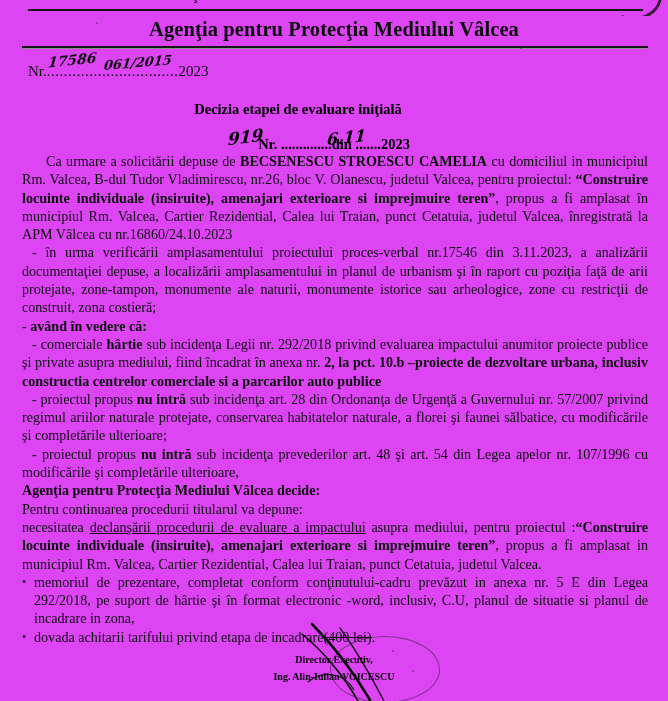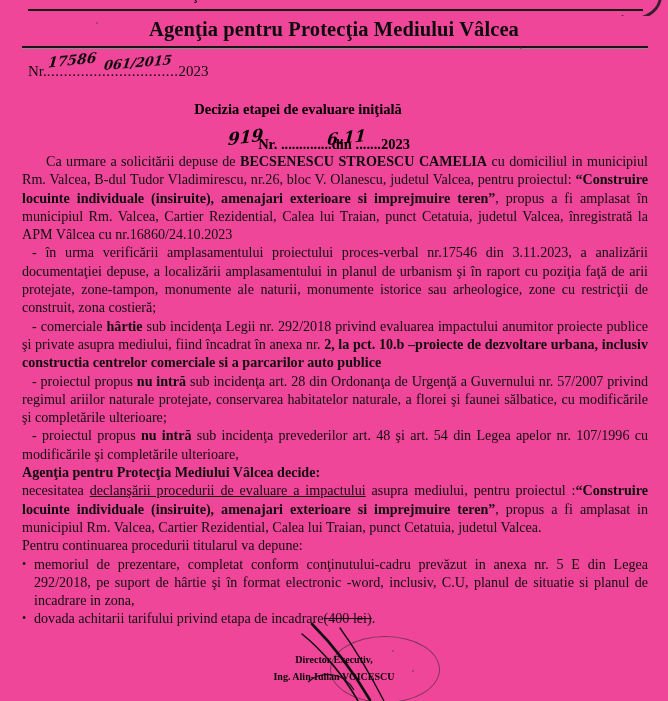--- a/index.html
+++ b/index.html
@@ -14,21 +14,21 @@
     font-family: "Liberation Serif", "DejaVu Serif", serif;
     color: #000000;
     position: relative;
   }
 
   
   .page {
     position: relative;
     width: 668px;
     height: 701px;
-    background: #ec4899;
+    background: #d946ef;
     filter: contrast(1.04);
   }
 
   
   .cutoff-band {
     position: absolute;
     top: 0;
     left: 0;
     width: 668px;
     height: 16px;
@@ -259,32 +259,33 @@
     <span class="hand-no">919</span>
     <span class="hand-date">6.11</span>
   </div>
 
   <div class="body">
 
     <p class="p-indent"><span>Ca urmare a solicitării depuse de </span><b>BECSENESCU STROESCU CAMELIA</b><span> cu domiciliul in municipiul Rm. Valcea, B-dul Tudor Vladimirescu, nr.26, bloc V. Olanescu, judetul Valcea, pentru proiectul: </span><b>“Construire locuinte individuale (insiruite), amenajari exterioare si imprejmuire teren”</b><span>, propus a fi amplasat în municipiul Rm. Valcea, Cartier Rezidential, Calea lui Traian, punct Cetatuia, judetul Valcea, înregistrată la APM Vâlcea cu nr.16860/24.10.2023</span></p>
 
     <p class="p-indent-sm">- în urma verificării amplasamentului proiectului proces-verbal nr.17546 din 3.11.2023, a analizării documentaţiei depuse, a localizării amplasamentului in planul de urbanism şi în raport cu poziţia faţă de arii protejate, zone-tampon, monumente ale naturii, monumente istorice sau arheologice, zone cu restricţii de construit, zona costieră;</p>
 
+    <p><span>- </span><b>având în vedere că:</b></p>
 
     <p class="p-indent-sm"><span>- comerciale </span><b>hârtie</b><span> sub incidenţa Legii nr. 292/2018 privind evaluarea impactului anumitor proiecte publice şi private asupra mediului, fiind încadrat în anexa nr. </span><b>2, la pct. 10.b –proiecte de dezvoltare urbana, inclusiv constructia centrelor comerciale si a parcarilor auto publice</b></p>
 
     <p class="p-indent-sm"><span>-  proiectul propus </span><b>nu intră</b><span> sub incidenţa art. 28 din Ordonanţa de Urgenţă a Guvernului nr. 57/2007 privind regimul ariilor naturale protejate, conservarea habitatelor naturale, a florei şi faunei sălbatice, cu modificările şi completările ulterioare;</span></p>
 
     <p class="p-indent-sm"><span>- proiectul propus </span><b>nu intră</b><span> sub incidenţa prevederilor art. 48 şi art. 54 din Legea apelor nr. 107/1996 cu modificările şi completările ulterioare,</span></p>
 
     <p><b>Agenţia pentru Protecţia Mediului Vâlcea decide:</b></p>
 
+    <p>Pentru continuarea procedurii titularul va depune:</p>
+
     <p><span>necesitatea </span><span class="u">declanşării procedurii de evaluare a impactului</span><span> asupra mediului, pentru proiectul :</span><b>“Construire locuinte individuale (insiruite), amenajari exterioare si imprejmuire teren”</b><span>, propus a fi amplasat in municipiul Rm. Valcea, Cartier Rezidential, Calea lui Traian, punct Cetatuia, judetul Valcea.</span></p>
-
-    <p>Pentru continuarea procedurii titularul va depune:</p>
 
     <div class="bullet-row">
       <span class="bullet-mark">•</span>
       <span class="bullet-body">memoriul de prezentare, completat conform conţinutului-cadru prevăzut in anexa nr. 5 E din Legea 292/2018, pe suport de hârtie şi în format electronic -word, inclusiv, C.U, planul de situatie si planul de incadrare in zona,</span>
     </div>
 
     <div class="bullet-row">
       <span class="bullet-mark">•</span>
       <span class="bullet-body"><span>dovada achitarii tarifului privind etapa de incadrare</span><span class="strike">(400 lei)</span><span>.</span></span>
     </div>

